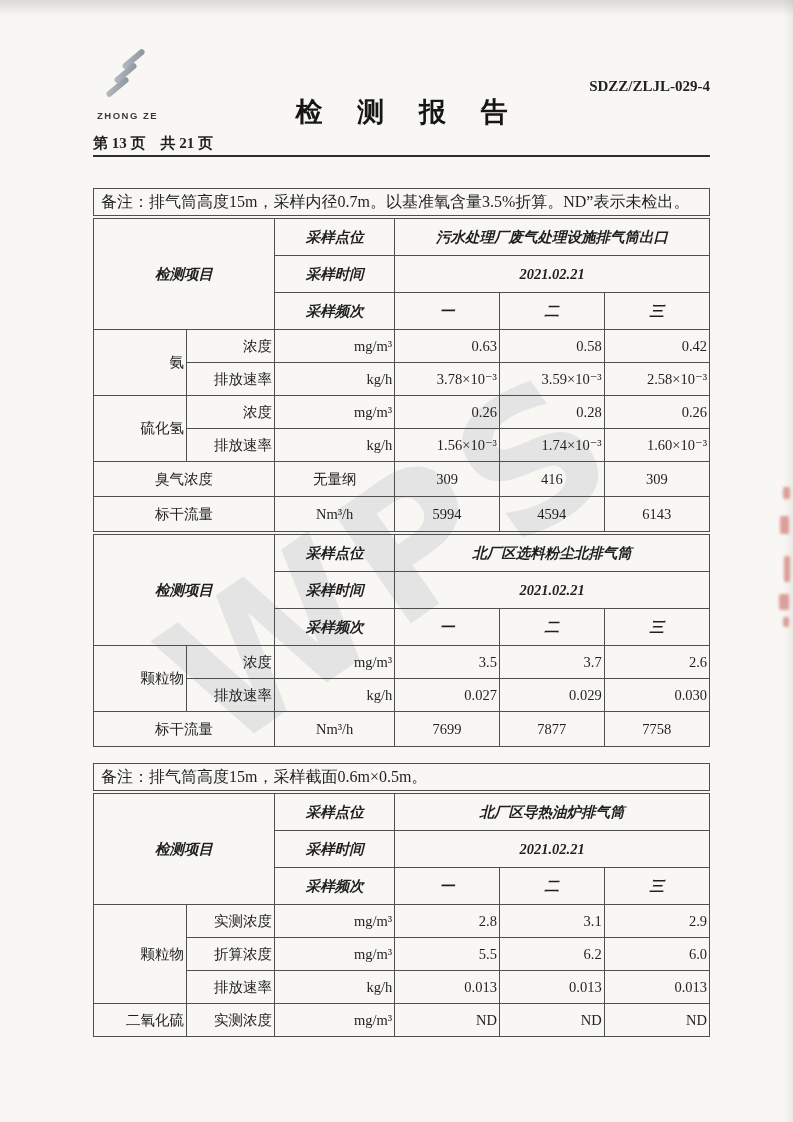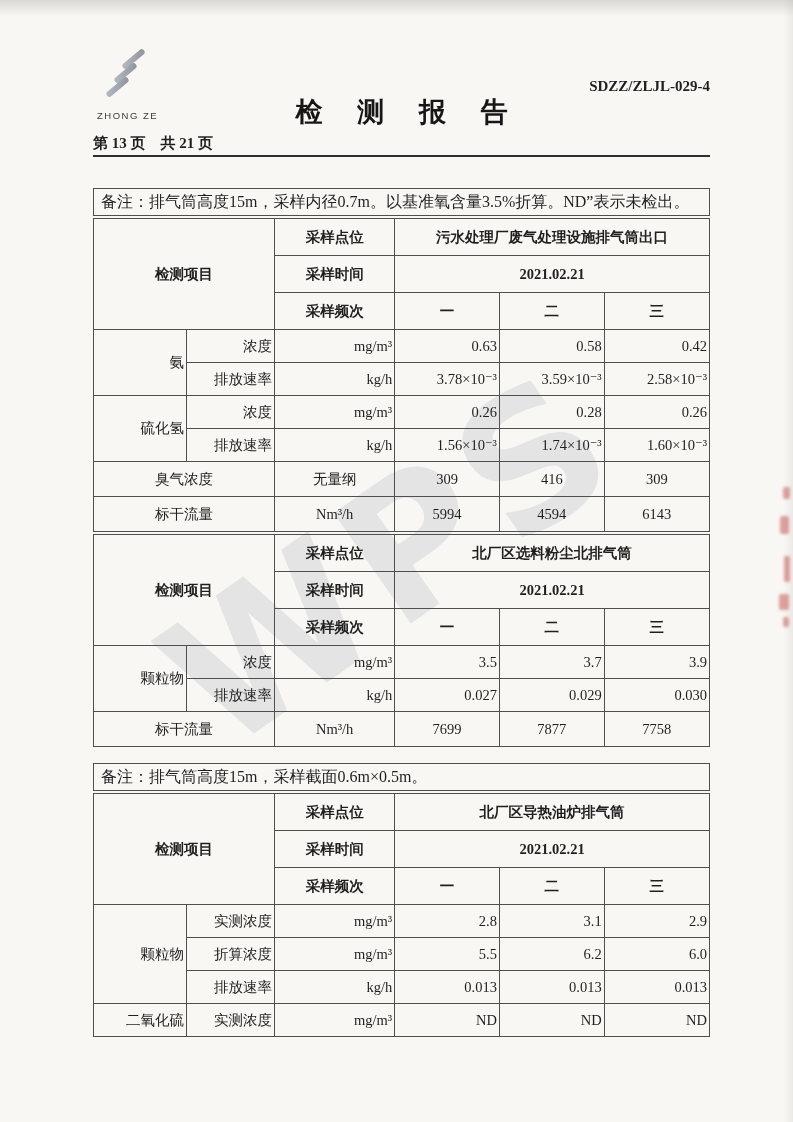--- a/index.html
+++ b/index.html
@@ -17,21 +17,21 @@
 
   
   .logo{position:absolute;left:104px;top:48px;width:60px;height:60px;}
   .logo .bar{position:absolute;width:27px;height:6px;border-radius:3px;
     background:linear-gradient(135deg,#b7bcc3,#8d939c);transform:rotate(-40deg);}
   .logo .b1{left:16px;top:8px;}
   .logo .b2{left:8px;top:22px;}
   .logo .b3{left:0px;top:36px;}
   .logo-text{position:absolute;left:97px;top:110px;
     font-family:"Liberation Sans","DejaVu Sans",sans-serif;
-    font-size:9.5px;font-weight:normal;letter-spacing:1.5px;color:#3a3a3a;}
+    font-size:9.5px;font-weight:bold;letter-spacing:1.5px;color:#3a3a3a;}
   .doc-code{position:absolute;right:83px;top:78px;font-size:15px;font-weight:bold;}
   .report-title{position:absolute;left:93px;top:94px;width:617px;text-align:center;
     font-size:27px;font-weight:bold;letter-spacing:14px;text-indent:14px;color:#161616;}
   .report-line{position:absolute;left:93px;top:131px;width:617px;height:26px;
     border-bottom:2px solid #2e2e2e;display:flex;justify-content:space-between;align-items:flex-end;
     padding-bottom:2px;box-sizing:border-box;}
   .report-no{font-size:15px;font-weight:bold;}
   .page-info{font-size:15px;font-weight:bold;text-align:right;}
 
   
@@ -50,21 +50,21 @@
   .rm4{left:779px;top:594px;width:10px;height:16px;}
   .rm5{left:783px;top:617px;width:6px;height:10px;}
 
   
   .content{position:absolute;left:93px;top:172px;width:617px;z-index:1;}
   .note{border:1px solid #4f4f4f;height:26px;display:flex;align-items:center;
     padding-left:7px;font-size:16px;margin-bottom:2px;background:transparent;margin-top:16px;}
   table{width:100%;border-collapse:collapse;table-layout:fixed;margin-bottom:2px;background:transparent;}
   td{border:1px solid #4f4f4f;text-align:center;vertical-align:middle;
     font-size:14.5px;padding:0 2px;overflow:hidden;}
-  tr.hrow td{height:36px;font-weight:bold;}
+  tr.hrow td{height:36px;font-weight:bold;font-style:italic;}
   tr.drow td{height:32px;text-align:right;}
   tr.wrow td{height:34px;}
   col.cA{width:15.1%;} col.cB{width:14.3%;} col.cC{width:19.5%;}
   col.cD{width:17.0%;} col.cE{width:17.0%;} col.cF{width:17.1%;}
 </style>
 </head>
 <body>
 
 <div class="paper-top-shade"></div>
 <div class="paper-right-shade"></div>
@@ -186,21 +186,21 @@
         <td>一</td>
         <td>二</td>
         <td>三</td>
       </tr>
       <tr class="drow">
         <td rowspan="2">颗粒物</td>
         <td>浓度</td>
         <td>mg/m³</td>
         <td>3.5</td>
         <td>3.7</td>
-        <td>3.9</td>
+        <td>2.6</td>
       </tr>
       <tr class="drow">
         <td>排放速率</td>
         <td>kg/h</td>
         <td>0.027</td>
         <td>0.029</td>
         <td>0.030</td>
       </tr>
       <tr class="wrow">
         <td colspan="2">标干流量</td>

